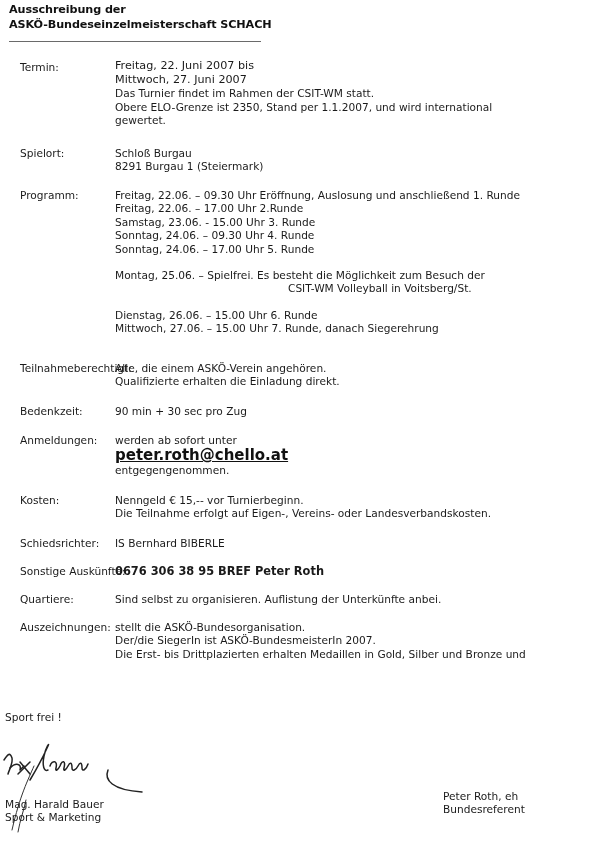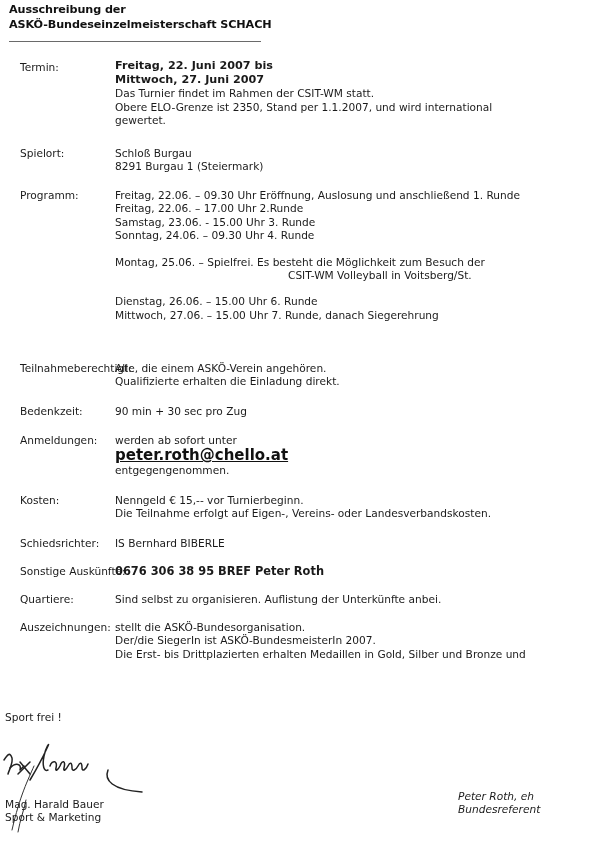--- a/index.html
+++ b/index.html
@@ -14,31 +14,31 @@
     letter-spacing: -0.1px;
   }
   .title-rule {
     position: absolute; left: 9px; top: 41px; width: 252px; height: 1px;
     background: #6a6a6a;
   }
   .row { position: absolute; left: 0; width: 600px; }
   .label { position: absolute; left: 20px; top: 0; white-space: nowrap; }
   .value { position: absolute; left: 115px; top: 0; white-space: nowrap; }
   .value div { white-space: nowrap; }
-  .bold { font-weight: bold; }
+  .bold { font-weight: normal; }
   .bigmail {
     font-weight: bold; font-size: 15px; line-height: 17px; text-decoration: underline;
     color: #111;
   }
   .phone { font-weight: bold; font-size: 11.4px; }
   .indent { padding-left: 173px; }
   .gap { height: 13px; }
   .sport { position: absolute; left: 5px; top: 711px; }
   .sig-left { position: absolute; left: 5px; top: 798px; }
-  .sig-right { position: absolute; left: 458px; top: 790px; font-style: italic; }
+  .sig-right { position: absolute; left: 443px; top: 790px; }
   .signature { position: absolute; left: 0px; top: 740px; width: 170px; height: 95px; }
 </style>
 </head>
 <body>
 
 <div class="title">
   <div>Ausschreibung der</div>
   <div>ASKÖ-Bundeseinzelmeisterschaft SCHACH</div>
 </div>
 <div class="title-rule"></div>
@@ -62,20 +62,21 @@
   </div>
 </div>
 
 <div class="row" style="top:189px;">
   <div class="label">Programm:</div>
   <div class="value">
     <div>Freitag, 22.06. –  09.30 Uhr Eröffnung, Auslosung und anschließend 1. Runde</div>
     <div>Freitag, 22.06. –  17.00 Uhr   2.Runde</div>
     <div>Samstag, 23.06. - 15.00 Uhr  3. Runde</div>
     <div>Sonntag, 24.06. – 09.30 Uhr 4. Runde</div>
+    <div>Sonntag, 24.06. – 17.00 Uhr 5. Runde</div>
     <div class="gap"></div>
     <div>Montag, 25.06. – Spielfrei. Es besteht die Möglichkeit zum Besuch der</div>
     <div class="indent">CSIT-WM Volleyball in Voitsberg/St.</div>
     <div class="gap"></div>
     <div>Dienstag, 26.06. – 15.00 Uhr 6. Runde</div>
     <div>Mittwoch, 27.06. – 15.00 Uhr 7. Runde, danach Siegerehrung</div>
   </div>
 </div>
 
 <div class="row" style="top:362px;">

